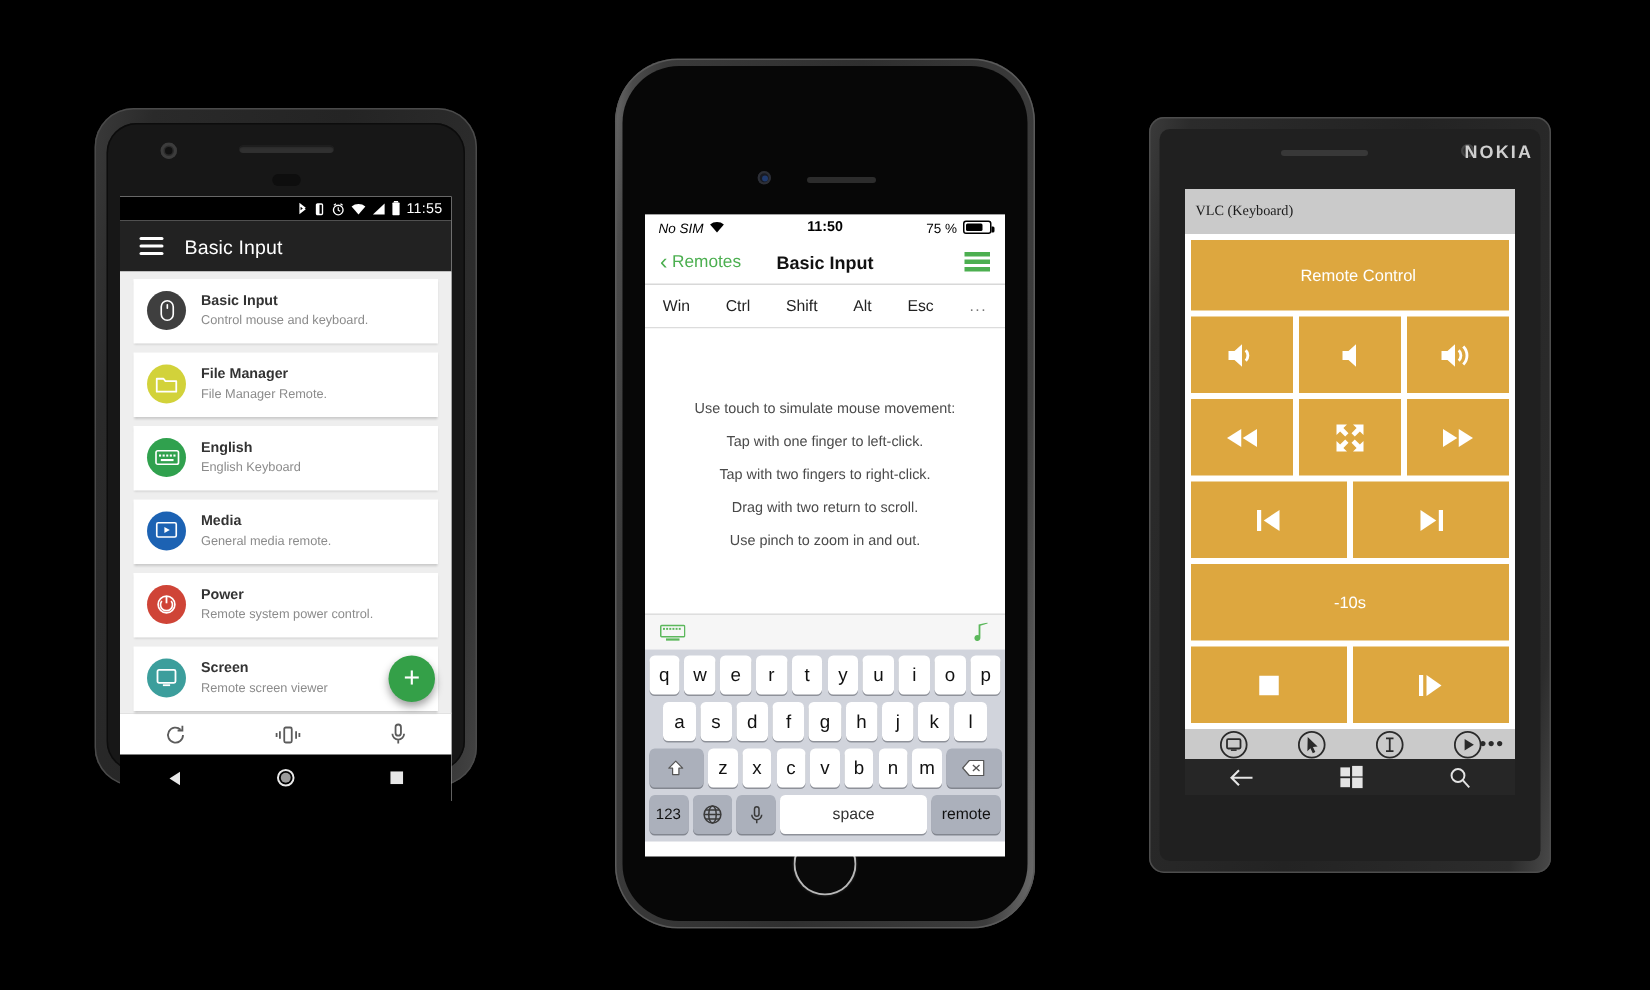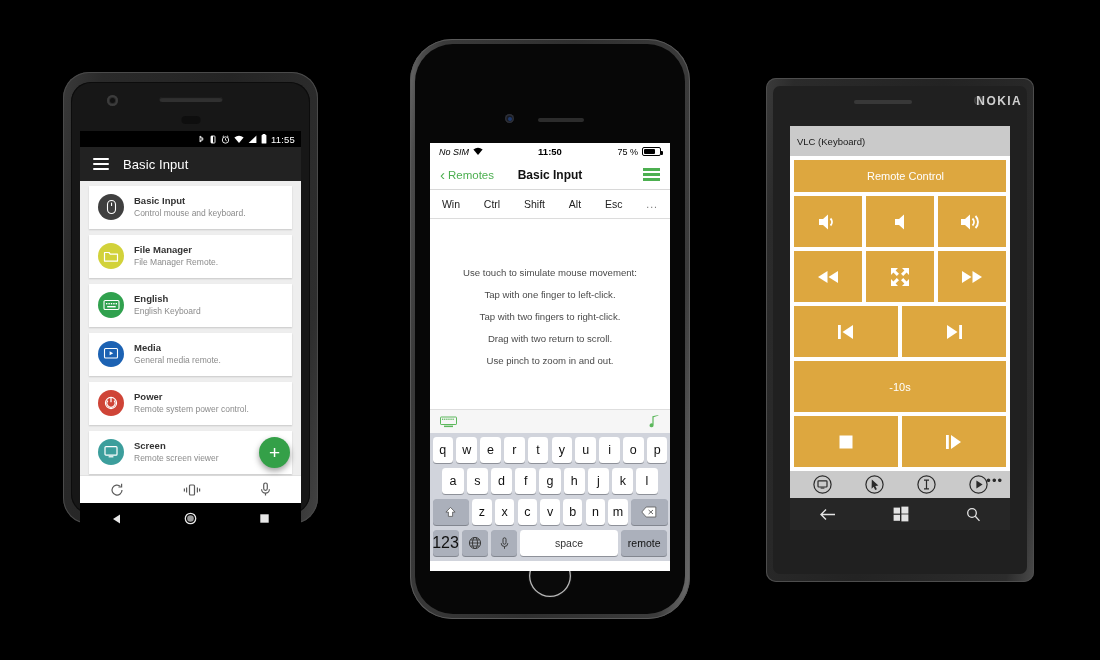--- a/index.html
+++ b/index.html
@@ -124,42 +124,42 @@
 
   .ip-kb { background:#d1d4dc; padding:4px 2.5px 3px; }
   .kbrow { display:flex; justify-content:center; gap:3.2px; margin-bottom:5px; }
   .key { background:#fff; border-radius:3.5px; height:26px; min-width:19.5px; flex:1;
     display:flex; align-items:center; justify-content:center; font-size:12.5px; color:#111;
     box-shadow:0 1px 0 #8e9199; }
   .key.dark { background:#abb0bb; box-shadow:0 1px 0 #82868f; }
   .key.wide { flex:2.4; }
   .key.space { flex:5.2; font-size:10.5px; color:#333; }
   .key.ret { flex:2.5; font-size:10.5px; }
-  .key.num { flex:1.4; font-size:16px; }
+  .key.num { flex:1.4; font-size:10px; }
   .kbrow.r2 { padding:0 10px; }
   .kbrow.r4 { gap:3.2px; margin-bottom:2px; }
 
   
   #nokia { left:766px; top:78px; width:268px; height:504px; }
   .nk-body { position:absolute; inset:0; border-radius:10px;
     background: linear-gradient(100deg,#3b3b3b 0%,#2b2b2b 8%,#232323 50%,#2c2c2c 92%,#4a4a4a 100%);
     box-shadow: inset 0 0 0 1px #4d4d4d; }
   .nk-inner { position:absolute; left:7px; top:8px; right:7px; bottom:8px; border-radius:7px; background:#202020; }
   .nk-cam { position:absolute; right:51px; top:18px; width:9px; height:9px; border-radius:50%;
     background:#2f2f2f; box-shadow: inset 0 0 0 1.5px #424242; }
   .nk-speaker { position:absolute; left:88px; top:22px; width:58px; height:3.5px; border-radius:2px; background:#383838; }
   .nk-logo { position:absolute; right:12px; top:16px; font-size:12px; font-weight:bold; color:#cfcfcf; letter-spacing:1.4px;margin-left:29px; }
   .nk-screen { position:absolute; left:24px; top:48px; width:220px; height:404px; background:#2a2a2a; overflow:hidden; display:flex; flex-direction:column; }
 
   .nk-titlebar { height:20px; background:#cacaca; color:#1a1a1a; font-size:9.5px;
-    display:flex; align-items:center; padding:15px 7px; }
+    display:flex; align-items:center; padding:15px 7px;font-family:Liberation Serif, serif; }
   .nk-content { background:#fff; padding:4px; flex:1; display:flex; flex-direction:column; gap:4px; }
   .nk-btn { background:#dda73f; color:#fff; display:flex; align-items:center; justify-content:center;
     font-size:11px; }
-  .nk-hdr { height:32px;padding-left:11px; }
+  .nk-hdr { height:47px;padding-left:11px; }
   .nk-grid { display:flex; gap:4px; }
   .nk-grid .nk-btn { flex:1; height:51px; }
   .nk-appbar { height:29px; background:#cacaca; display:flex; align-items:center;
     justify-content:space-around; padding:0 6px; position:relative; }
   .nk-appbar .ellipsis { position:absolute; right:7px; top:3px; color:#2a2a2a; font-size:13px; letter-spacing:1px; line-height:1; }
   .nk-navbar { height:34px; background:#262626; display:flex; align-items:center; justify-content:space-around; }
 </style>
 </head>
 <body>
 

